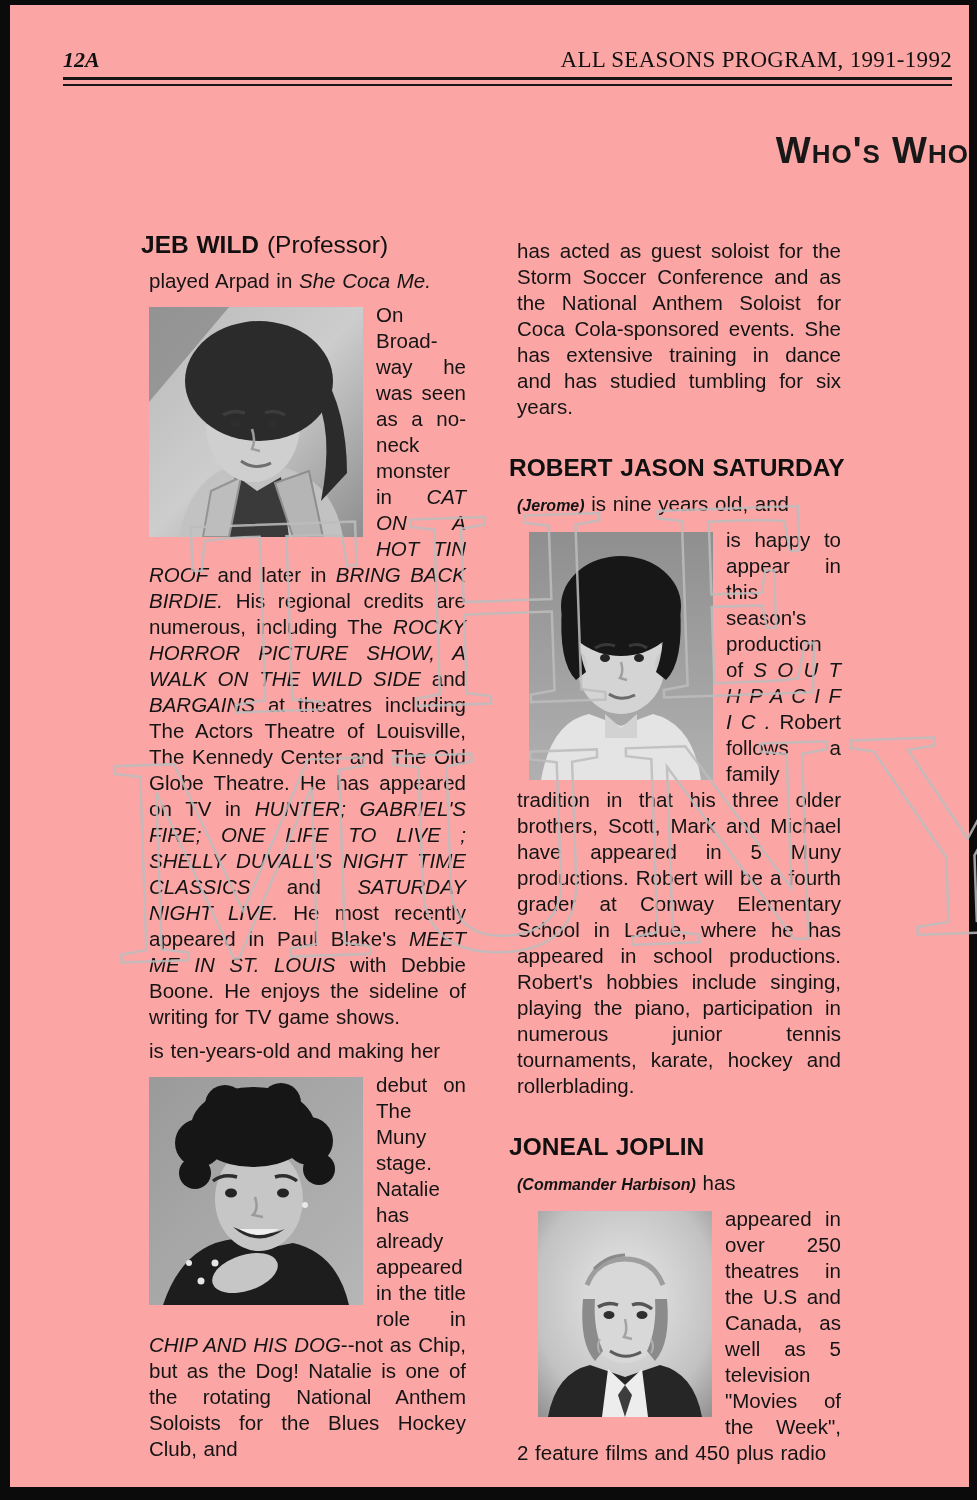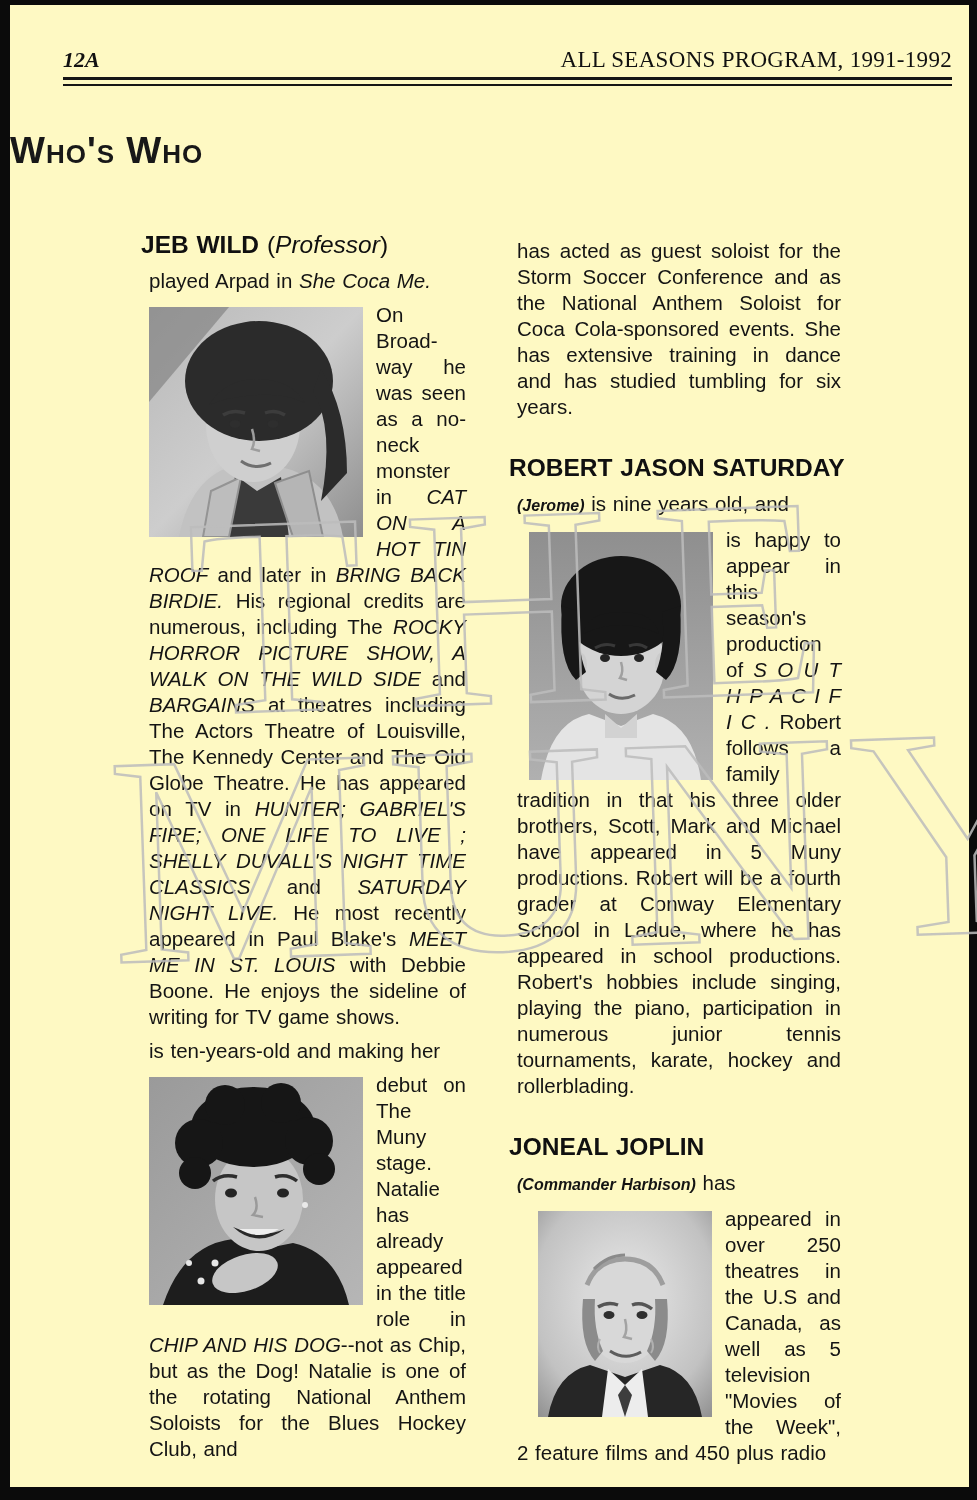--- a/index.html
+++ b/index.html
@@ -8,39 +8,39 @@
     width:977px;height:1500px;
     background:#0b0b0b;
     box-sizing:border-box;
     padding:5px 8px 13px 10px;
     overflow:hidden;
     font-family:"Liberation Sans", sans-serif;
   }
   .page{
     position:relative;
     width:100%;height:100%;
-    background:#fef9c3;
+    background:#fca5a5;
     box-sizing:border-box;
     color:#111;
   }
   
   .pagehead{
     position:absolute;left:53px;right:17px;top:42px;
     display:flex;justify-content:space-between;align-items:flex-end;
     font-family:"Liberation Serif", serif;
   }
   .pagenum{font-size:22px;font-weight:bold;font-style:italic;}
   .headright{font-size:23px;letter-spacing:.3px;}
   .rule{position:absolute;left:53px;right:17px;top:72px;}
   .rule .r1{height:3px;background:#161616;}
   .rule .r2{height:2px;background:#161616;margin-top:4px;}
   
   .title{
     position:absolute;top:125px;left:0;right:0;
-    text-align:left;margin:0;
+    text-align:right;margin:0;
     font-size:37px;font-weight:bold;
     font-variant:small-caps;letter-spacing:1px;
     color:#181818;
   }
   
   .cols{
     position:absolute;top:225px;left:131px;
     display:grid;grid-template-columns:333px 340px;column-gap:35px;
   }
   .col{font-size:20.5px;line-height:26px;text-align:justify;color:#141414;word-spacing:1px;}
@@ -48,21 +48,21 @@
     font-size:24.5px;line-height:30px;margin:0 0 1px 0;
     text-align:left;font-weight:normal;color:#101010;
   }
   .col h2.gap, .col p.gap{margin-top:33px;}
   .col p{margin:8px;}
   .subline{text-align:left;}
   
   .i{font-style:italic;}
   .b,.hb{font-weight:bold;}
   .bi,.hbi{font-weight:bold;font-style:italic;}
-  .hi{font-style:italic;}
+  .hi{}
   .hpi{font-style:italic;font-weight:bold;font-size:16px;}
   
   .photo{float:left;margin:5px 13px 7px 0;}
   .photo.indent{margin-left:12px;}
   .photo.indent2{margin-left:21px;}
   .bio::after{content:"";display:block;clear:both;}
   
   .watermark{
     position:absolute;z-index:6;pointer-events:none;
     top:468px;left:95px;

